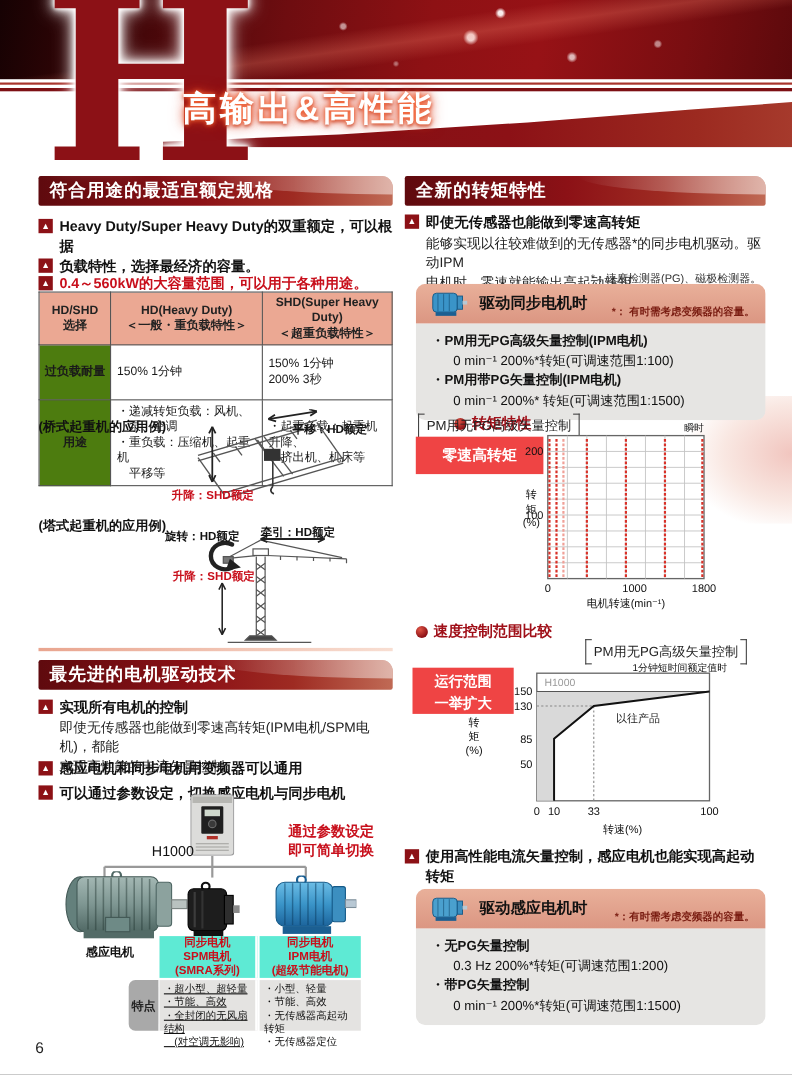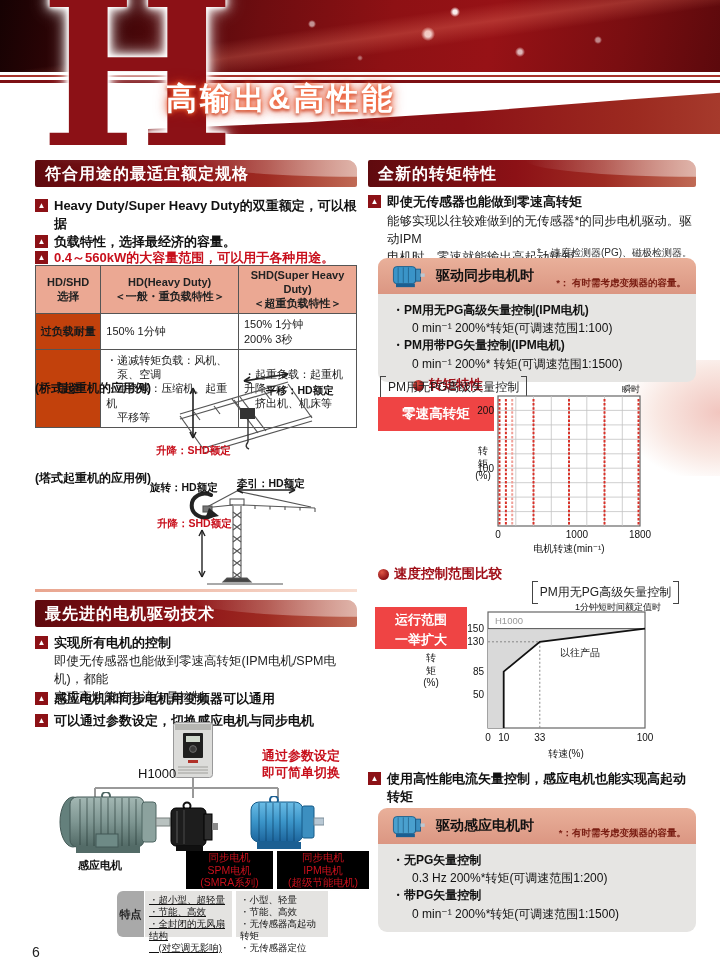--- a/index.html
+++ b/index.html
@@ -45,34 +45,34 @@
   .b-text{font-size:13px;font-weight:bold;line-height:1.4;color:#111;}
   .b-red{color:#c8101c;}
   .sub-text{font-size:12.5px;line-height:1.45;color:#222;}
 
   
   table.rating{border-collapse:collapse;width:322px;font-size:11px;}
   table.rating th,table.rating td{border:1px solid #555;}
   table.rating th{background:#eba893;font-weight:bold;color:#222;text-align:center;
     padding:3px 2px;line-height:1.25;white-space:pre-line;}
   table.rating td{padding:3px 5px;line-height:1.3;white-space:pre-line;vertical-align:middle;background:#fff;}
-  table.rating td.rlabel{background:#c2410c;font-weight:bold;text-align:center;padding:3px 2px;}
+  table.rating td.rlabel{background:#4d7c0f;font-weight:bold;text-align:center;padding:17px 2px;}
 
   .caption{font-size:12px;font-weight:bold;color:#111;}
   .crane-label{font-size:10.5px;font-weight:bold;color:#111;}
   .crane-label.red{color:#c8101c;}
 
   .divider{height:3px;background:linear-gradient(90deg,#e9a58f,#f8ded2);}
 
   
   .h1000-label{font-size:13px;color:#111;}
   .param-note{font-size:13px;font-weight:bold;color:#c8101c;line-height:1.3;}
   .motor-caption{font-size:11px;font-weight:bold;color:#111;}
-  .mt-head{background:#000000;color:#c8101c;font-weight:normal;font-size:10.5px;text-align:center;
-    line-height:1.2;display:flex;align-items:center;justify-content:center;box-sizing:border-box;margin-left:41px;}
+  .mt-head{background:#5eead4;color:#c8101c;font-weight:bold;font-size:10.5px;text-align:center;
+    line-height:1.2;display:flex;align-items:center;justify-content:center;box-sizing:border-box;}
   .mt-rowlabel{background:#a9a9a9;color:#222;font-weight:bold;font-size:11px;display:flex;
     align-items:center;justify-content:center;border-radius:6px 0 0 6px;box-sizing:border-box;}
   .mt-cell{background:#e4e3e1;font-size:9.5px;line-height:1.25;padding:3px 4px;box-sizing:border-box;color:#111;}
 
   
   .footnote{font-size:10px;color:#333;text-align:right;}
   .info-box{border-radius:9px;overflow:hidden;box-sizing:border-box;}
   .box-head{height:36px;background:linear-gradient(#e9b09a,#db9682);display:flex;align-items:center;position:relative;}
   .box-title{font-size:14px;font-weight:bold;color:#111;margin-left:10px;}
   .box-note{font-size:9.5px;font-weight:bold;color:#7a1d12;margin-left:auto;align-self:flex-end;

